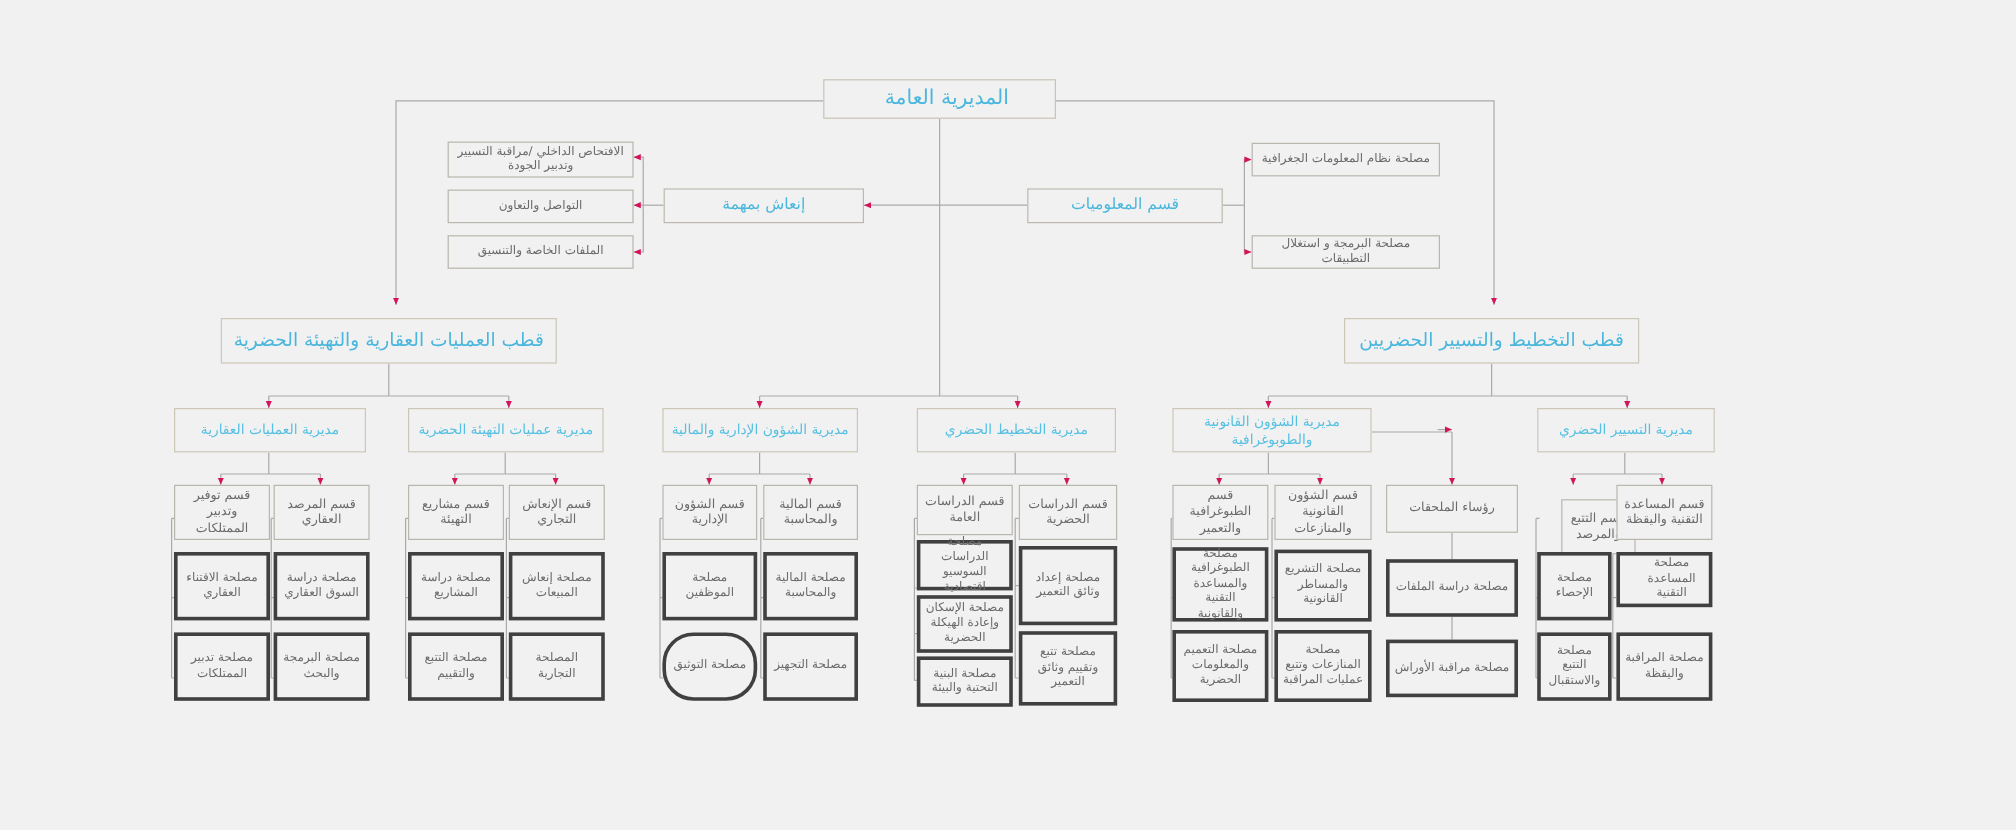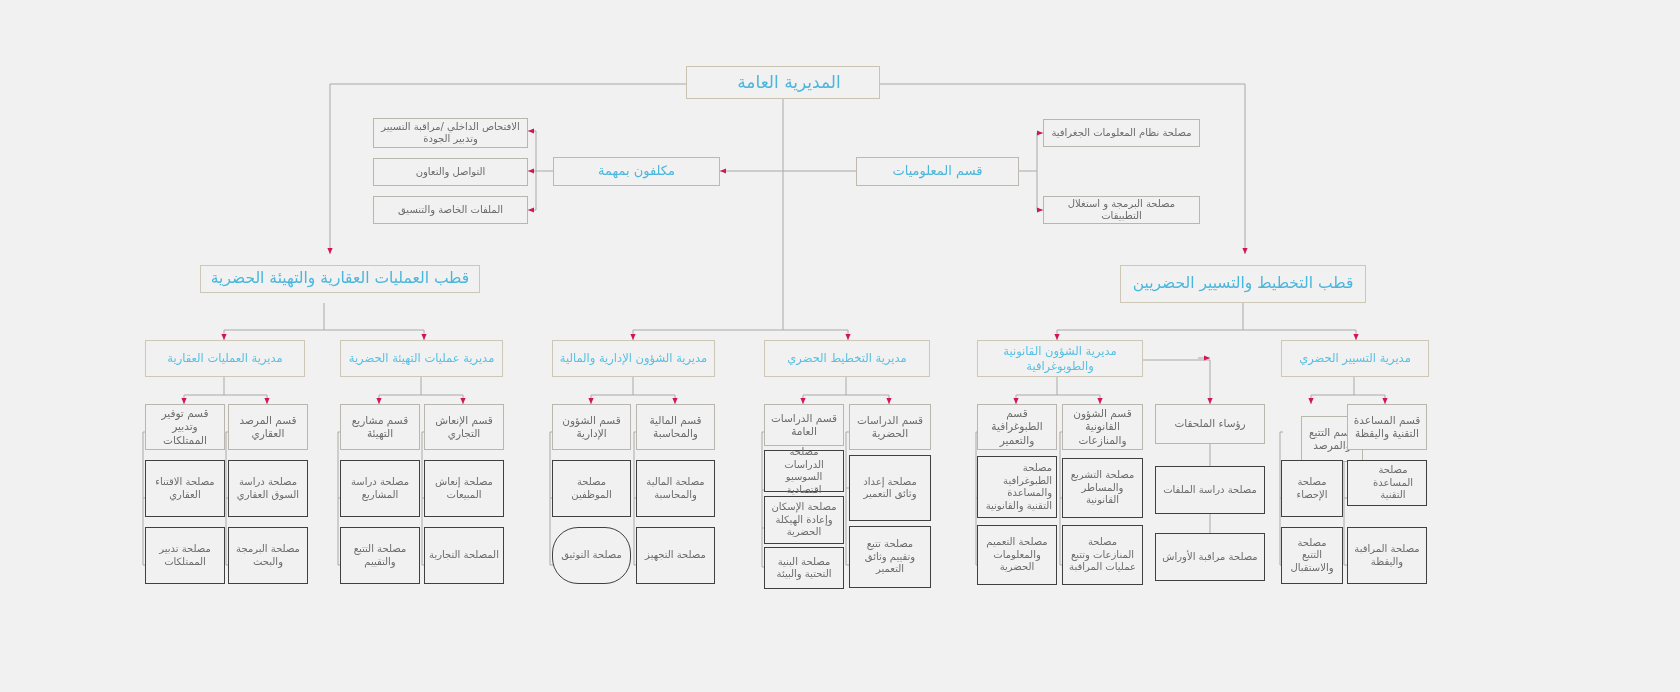--- a/index.html
+++ b/index.html
@@ -48,21 +48,21 @@
     border:1px solid #bdb9b0;
     color:#49b6dd;
     font-size:13px;
   }
   .lv-dept{
     border:1px solid #b9b6ae;
     color:#6b6b6b;
     font-size:10.5px;
   }
   .lv-serv{
-    border:1px solid #404040;
+    border:3px solid #404040;
     color:#6b6b6b;
     font-size:10px;
   }
   .lv-small{
     border:1px solid #b9b6ae;
     color:#6b6b6b;
     font-size:10px;
   }
 </style>
 </head>
@@ -154,32 +154,32 @@
       <path d="M976,432 L976,565 M976,432 L979,432 M976,498 L979,498 M976,565 L979,565"></path>
       <path d="M1060,432 L1060,565 M1060,432 L1063,432 M1060,498 L1063,498 M1060,565 L1063,565"></path>
       <path d="M1210,443 L1210,495 M1210,514 L1210,545"></path>
       <path d="M1280,432 L1280,565 M1280,432 L1283,432 M1280,498 L1283,498 M1280,565 L1283,565"></path>
       <path d="M1344,432 L1344,565 M1344,432 L1347,432 M1344,498 L1347,498 M1344,565 L1347,565"></path>
     </g>
   </svg>
 
   <div class="node lv-root" style="left:686px;top:66px;width:194px;height:33px;padding-left:16px;">المديرية العامة</div>
 
-  <div class="node lv-mission" style="left:553px;top:157px;width:167px;height:29px;">مكلفون بمهمة</div>
+  <div class="node lv-mission" style="left:553px;top:157px;width:167px;height:29px;">إنعاش بمهمة</div>
 
   <div class="node lv-small" style="left:373px;top:118px;width:155px;height:30px;">الافتحاص الداخلي /مراقبة التسيير وتدبير الجودة</div>
   <div class="node lv-small" style="left:373px;top:158px;width:155px;height:28px;">التواصل والتعاون</div>
   <div class="node lv-small" style="left:373px;top:196px;width:155px;height:28px;">الملفات الخاصة والتنسيق</div>
 
   <div class="node lv-mission" style="left:856px;top:157px;width:163px;height:29px;">قسم المعلوميات</div>
 
   <div class="node lv-small" style="left:1043px;top:119px;width:157px;height:28px;">مصلحة نظام المعلومات الجغرافية</div>
   <div class="node lv-small" style="left:1043px;top:196px;width:157px;height:28px;">مصلحة البرمجة و استغلال التطبيقات</div>
 
-  <div class="node lv-pole" style="left:184px;top:265px;width:280px;height:28px;margin-left:16px;">قطب العمليات العقارية والتهيئة الحضرية</div>
+  <div class="node lv-pole" style="left:184px;top:265px;width:280px;height:38px;">قطب العمليات العقارية والتهيئة الحضرية</div>
   <div class="node lv-dir" style="left:145px;top:340px;width:160px;height:37px;">مديرية العمليات العقارية</div>
 
   <div class="node lv-pole" style="left:1120px;top:265px;width:246px;height:38px;">قطب التخطيط والتسيير الحضريين</div>
   <div class="node lv-dir" style="left:340px;top:340px;width:163px;height:37px;">مديرية عمليات التهيئة الحضرية</div>
   <div class="node lv-dir" style="left:552px;top:340px;width:163px;height:37px;">مديرية الشؤون الإدارية والمالية</div>
   <div class="node lv-dir" style="left:977px;top:340px;width:166px;height:37px;">مديرية الشؤون القانونية والطوبوغرافية</div>
   <div class="node lv-dir" style="left:764px;top:340px;width:166px;height:37px;">مديرية التخطيط الحضري</div>
   <div class="node lv-dir" style="left:1281px;top:340px;width:148px;height:37px;">مديرية التسيير الحضري</div>
 
   <div class="node lv-dept" style="left:228px;top:404px;width:80px;height:46px;">قسم المرصد العقاري</div>
@@ -213,21 +213,21 @@
   <div class="node lv-dept" style="left:764px;top:404px;width:80px;height:42px;">قسم الدراسات العامة</div>
   <div class="node lv-serv" style="left:764px;top:450px;width:80px;height:42px;">مصلحة الدراسات السوسيو اقتصادية</div>
   <div class="node lv-serv" style="left:764px;top:496px;width:80px;height:48px;">مصلحة الإسكان وإعادة الهيكلة الحضرية</div>
   <div class="node lv-serv" style="left:764px;top:547px;width:80px;height:42px;">مصلحة البنية التحتية والبيئة</div>
 
   <div class="node lv-dept" style="left:1062px;top:404px;width:81px;height:46px;">قسم الشؤون القانونية والمنازعات</div>
   <div class="node lv-serv" style="left:1062px;top:458px;width:81px;height:60px;">مصلحة التشريع والمساطر القانونية</div>
   <div class="node lv-serv" style="left:1062px;top:525px;width:81px;height:60px;">مصلحة المنازعات وتتبع عمليات المراقبة</div>
 
   <div class="node lv-dept" style="left:977px;top:404px;width:80px;height:46px;">قسم الطبوغرافية والتعمير</div>
-  <div class="node lv-serv" style="left:977px;top:456px;width:80px;height:62px;text-align:right;">مصلحة الطبوغرافية والمساعدة التقنية والقانونية</div>
+  <div class="node lv-serv" style="left:977px;top:456px;width:80px;height:62px;">مصلحة الطبوغرافية والمساعدة التقنية والقانونية</div>
   <div class="node lv-serv" style="left:977px;top:525px;width:80px;height:60px;">مصلحة التعميم والمعلومات الحضرية</div>
 
   <div class="node lv-dept" style="left:1155px;top:404px;width:110px;height:40px;">رؤساء الملحقات</div>
   <div class="node lv-serv" style="left:1155px;top:466px;width:110px;height:48px;">مصلحة دراسة الملفات</div>
   <div class="node lv-serv" style="left:1155px;top:533px;width:110px;height:48px;">مصلحة مراقبة الأوراش</div>
 
   <div class="node lv-dept" style="left:1281px;top:416px;width:62px;height:46px;margin-left:20px;">قسم التتبع والمرصد</div>
   <div class="node lv-serv" style="left:1281px;top:460px;width:62px;height:57px;">مصلحة الإحصاء</div>
   <div class="node lv-serv" style="left:1281px;top:527px;width:62px;height:57px;">مصلحة التتبع والاستقبال</div>
 

